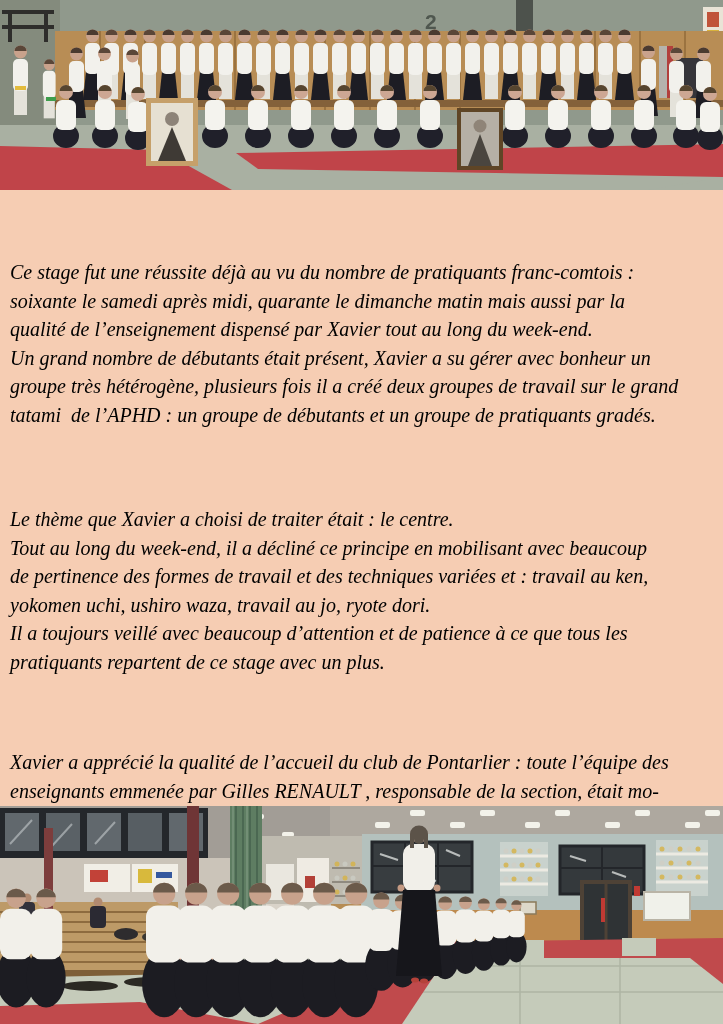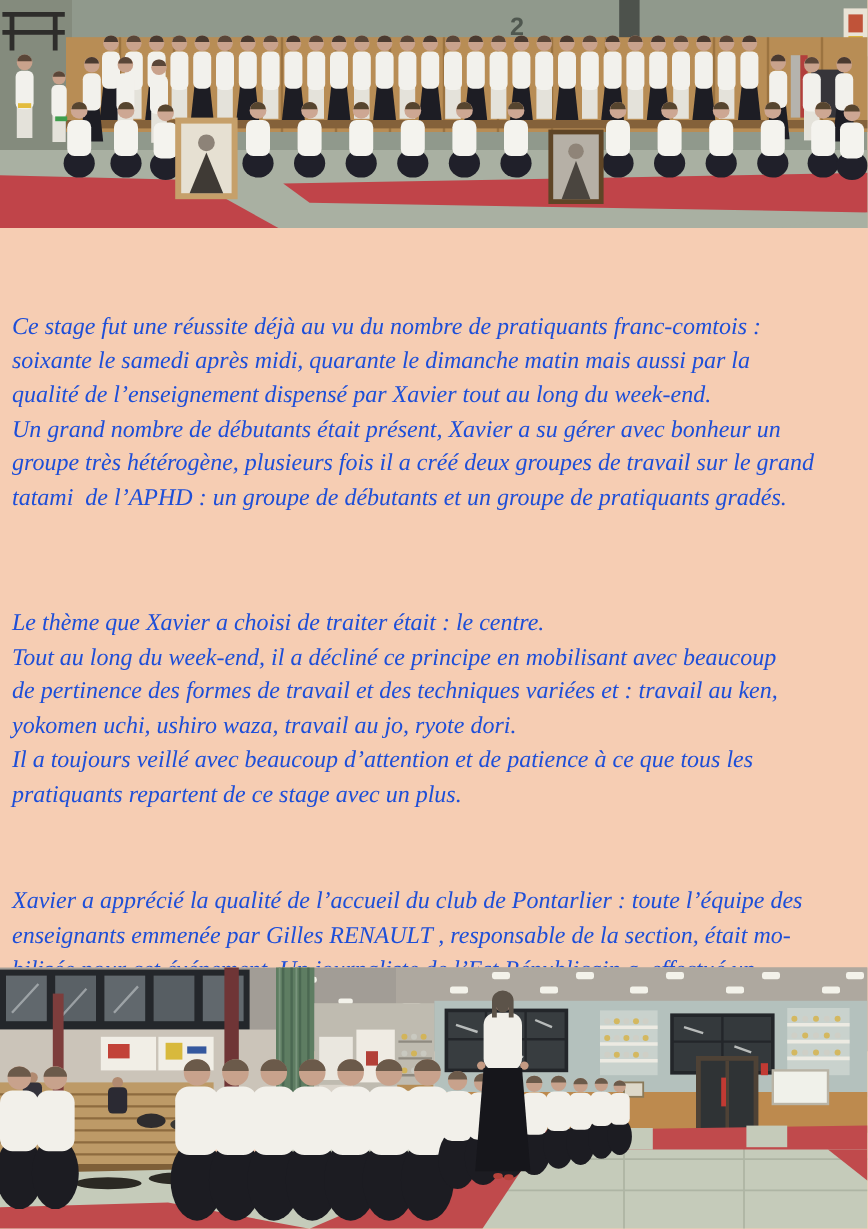--- a/index.html
+++ b/index.html
@@ -11,26 +11,26 @@
   .page{width:723px;height:1024px;position:relative;background:#f6cdb3;}
   figure{margin:0;padding:0;display:block;line-height:0;}
   .photo{width:723px;overflow:hidden;}
   .photo svg{display:block;}
   .article{
     box-sizing:border-box;
     width:723px;height:616px;overflow:hidden;
     padding:11px 10px 0 10px;
     font-style:italic;
     font-size:20px;line-height:28.5px;
-    color:#1d4ed8;
+    color:#000000;
     white-space:pre-wrap;
   }
   .article p{margin:0;}
   .article p.p1{margin-bottom:19px;}
-  .article p.p2{margin-bottom:4px;}
+  .article p.p2{margin-bottom:15px;}
 </style>
 </head>
 <body>
 
 <div class="page">
 
   <figure class="photo" aria-label="Photo de groupe : une soixantaine de pratiquants d'aïkido en keikogi blanc, debout et à genoux dans un gymnase, avec deux portraits encadrés de O-Sensei">
     <svg width="723" height="190" viewBox="0 0 723 190">
       <defs>
         <g id="sw">

